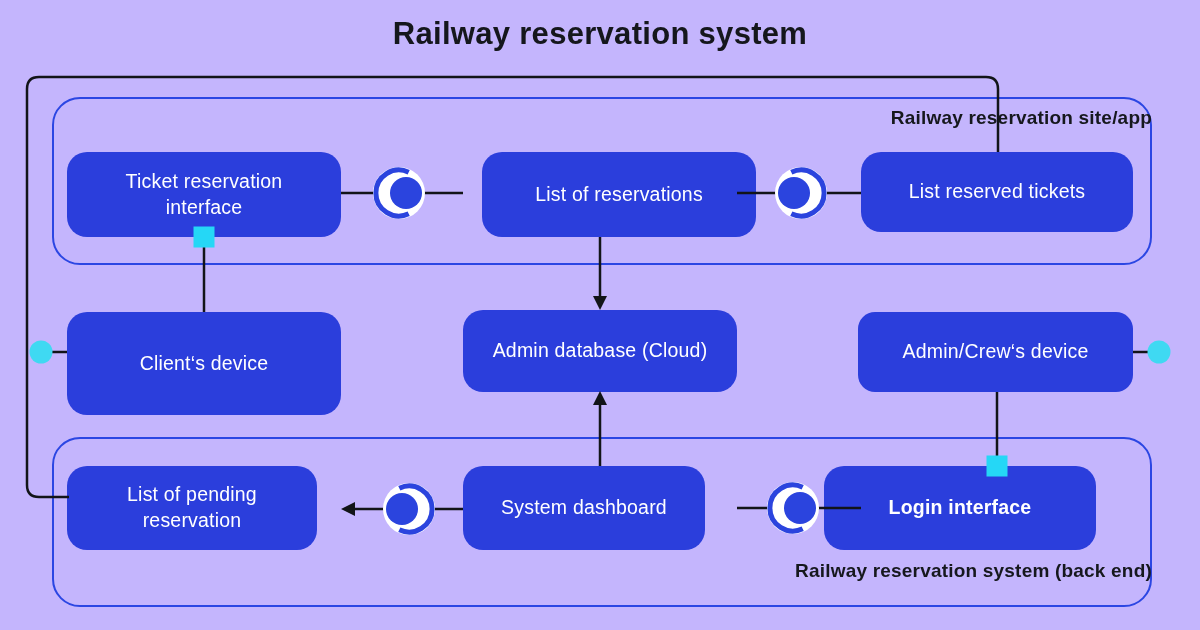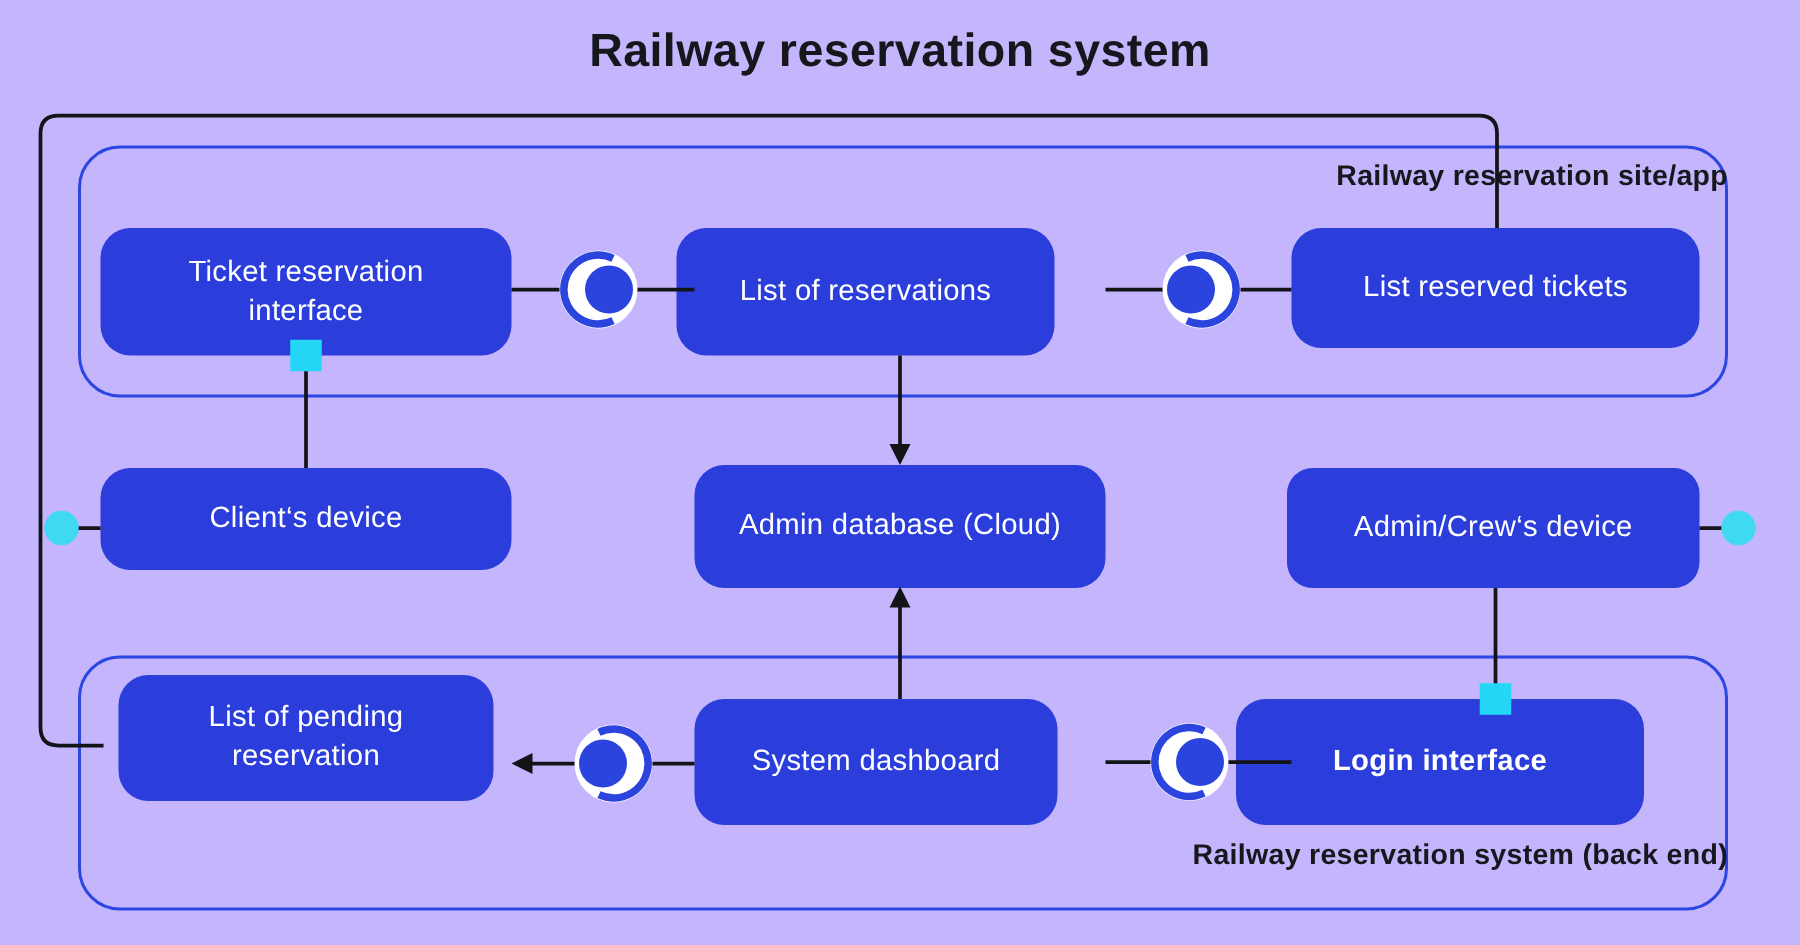--- a/index.html
+++ b/index.html
@@ -23,26 +23,26 @@
   }
   .frame-label-top{top:107px;}
   .frame-label-bottom{top:560px;}
   .node{
     position:absolute;background:#2b3edc;border-radius:20px;color:#ffffff;
     display:flex;align-items:center;justify-content:center;text-align:center;
     font-size:19.5px;font-weight:500;line-height:1.32;letter-spacing:.2px;
     padding:0 26px;box-sizing:border-box;
   }
   .n-ticket   {left:67px; top:152px;width:274px;height:85px;}
-  .n-listres  {left:451px;top:152px;width:252px;height:85px;text-align:center;}
+  .n-listres  {left:482px;top:152px;width:274px;height:85px;text-align:center;}
   .n-listtick {left:861px;top:152px;width:272px;height:80px;}
-  .n-client   {left:67px; top:312px;width:274px;height:68px;}
+  .n-client   {left:67px; top:312px;width:274px;height:103px;}
   .n-db       {left:463px;top:310px;width:274px;height:82px;}
   .n-admin    {left:858px;top:312px;width:275px;height:80px;border-radius:17px;}
-  .n-pending  {left:67px; top:450px;width:250px;height:84px;margin-left:12px;}
+  .n-pending  {left:67px; top:466px;width:250px;height:84px;}
   .n-dash     {left:463px;top:466px;width:242px;height:84px;}
   .n-login    {left:824px;top:466px;width:272px;height:84px;font-weight:bold;}
   svg.wires{position:absolute;left:0;top:0;width:1200px;height:630px;pointer-events:none;}
 </style>
 </head>
 <body>
 
 <div class="canvas">
 
   <div class="title">Railway reservation system</div>

